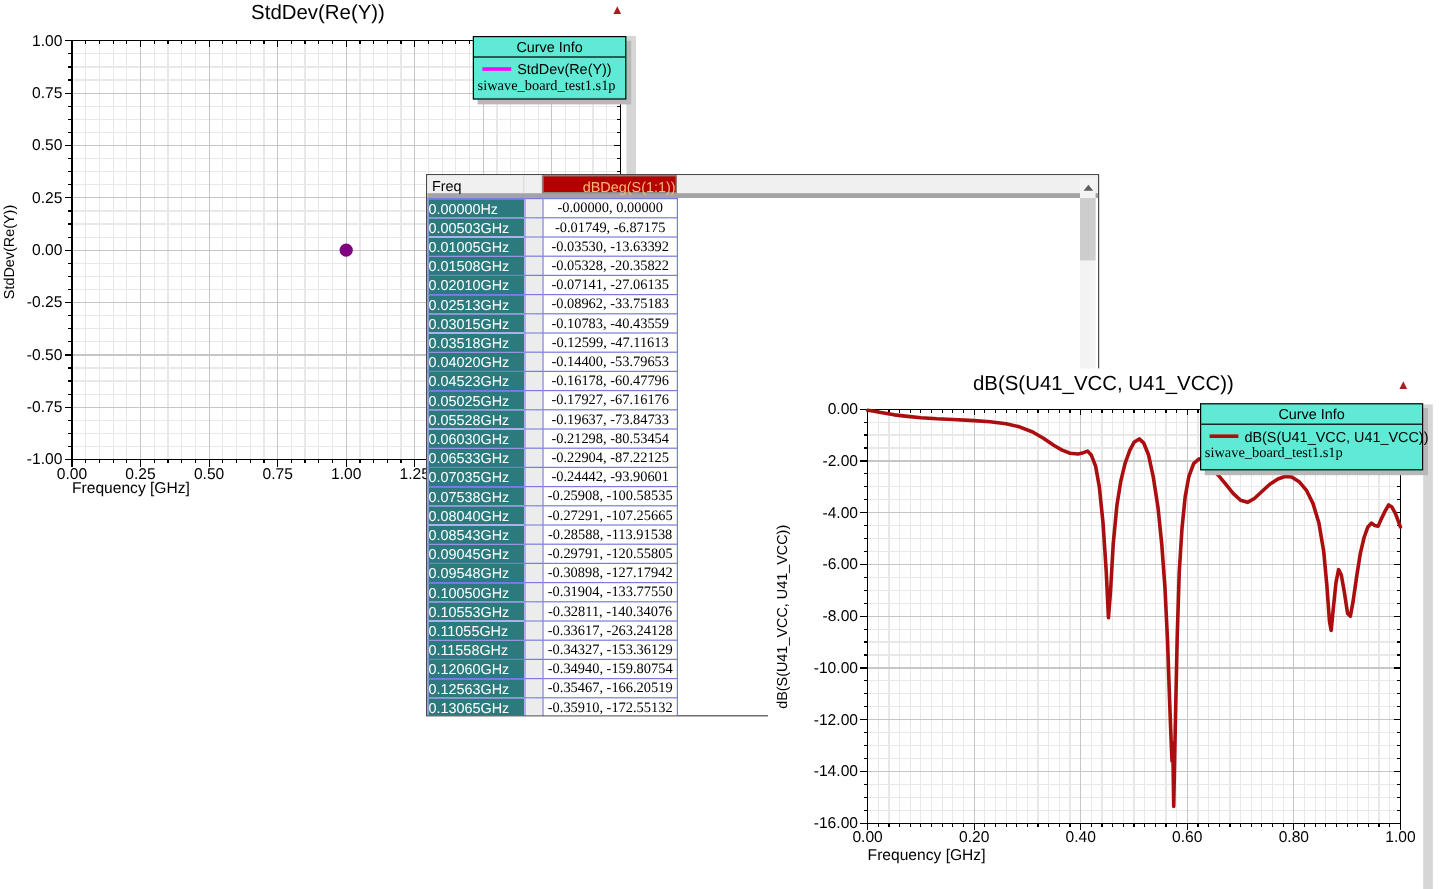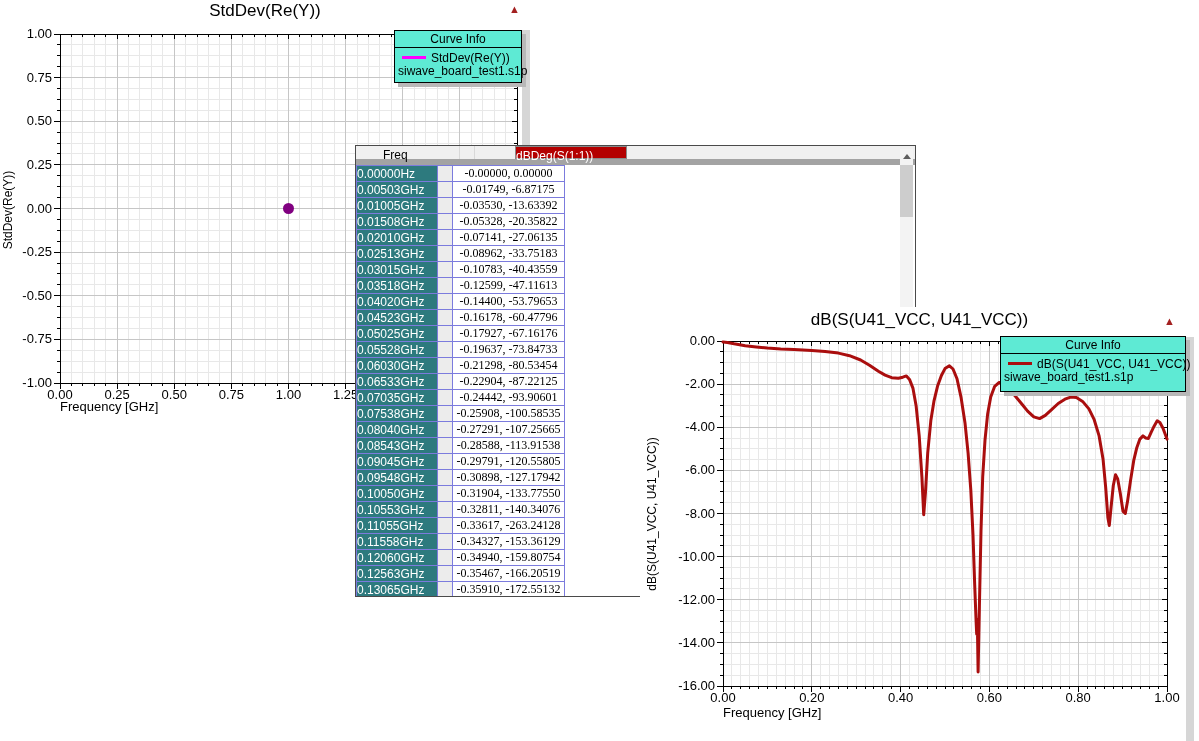--- a/index.html
+++ b/index.html
@@ -32,30 +32,30 @@
   #stddev-xtitle { left:60px; top:399px; width:457px; }
   #sparam-xtitle { left:83px; top:398px; width:444px; }
 
   .legend { position:absolute; background:#5eead4; border:1px solid #000;
             box-shadow:4px 4px 0 #b8b8b8; font-size:12px; }
   #stddev-legend { left:394px; top:30px; width:128px; height:53px; }
   #sparam-legend { left:360px; top:29px; width:186px; height:56px; }
   .legend-title { text-align:center; height:17px; line-height:16px; border-bottom:1px solid #000; }
   .legend-entry { display:flex; align-items:center; gap:5px; padding:3px 0 0 7px; height:16px; white-space:nowrap; }
   .swatch { display:inline-block; width:24px; height:3px; flex:0 0 24px; }
-  .legend-source { padding-left:3px; white-space:nowrap; }
+  .legend-source { padding-left:3px; white-space:nowrap;font-family:Liberation Serif, serif; }
 
   
   .thead { position:relative; display:flex; height:19px; background:#f0f0f0;
-           border-bottom:6px solid #a3a3a3; font-size:12px;padding-left:23px; }
+           border-bottom:4px solid #a3a3a3; font-size:12px; }
   .th { height:100%; line-height:18px; }
   .th-freq { width:81px; padding-left:4px; border-right:1px solid #d9d9d9; }
   .th-sel  { width:15px; border-right:1px solid #d9d9d9; }
-  .th-val  { width:112px; background:var(--hdr-red,#b40000); color:#ffffff; text-align:left;
-             border:1px solid #8a8a8a;margin-left:40px; }
+  .th-val  { width:112px; background:var(--hdr-red,#b40000); color:#fdba74; text-align:right;
+             border:1px solid #8a8a8a; }
   table.grid { border-collapse:collapse; position:absolute; left:0; top:19px;
                font-size:12px; table-layout:fixed; }
   table.grid td { border:1px solid var(--cb,#7b7bdd); height:16px; padding:0;
                   white-space:nowrap; overflow:hidden; }
   td.freq { width:81px; background:var(--teal,#2d7a7e); color:#fff; padding-left:3px; }
   td.sel  { width:15px; background:#ececec; }
   td.val  { width:112px; text-align:center; background:#fff;font-family:Liberation Serif, serif; }
 
   .vscroll { position:absolute; top:3px; right:2px; width:13px; height:440px; background:#f3f3f3; }
   .scroll-btn { height:15px; display:flex; align-items:center; justify-content:center; }

